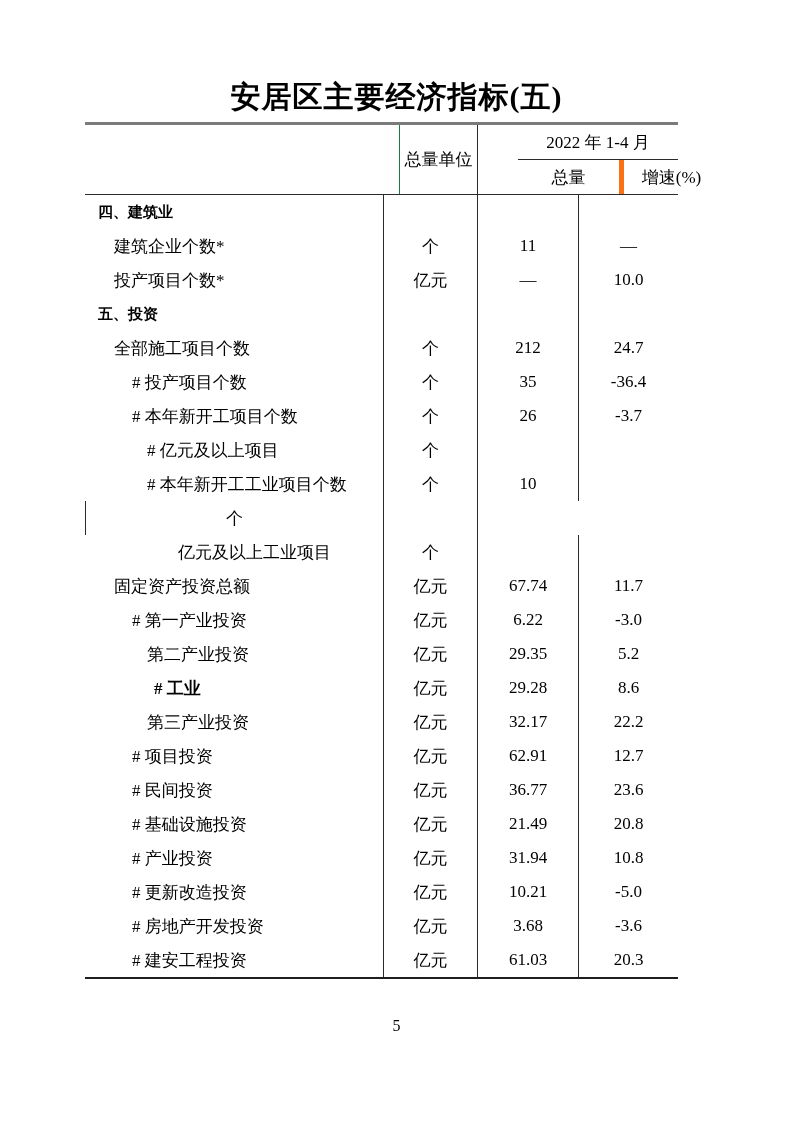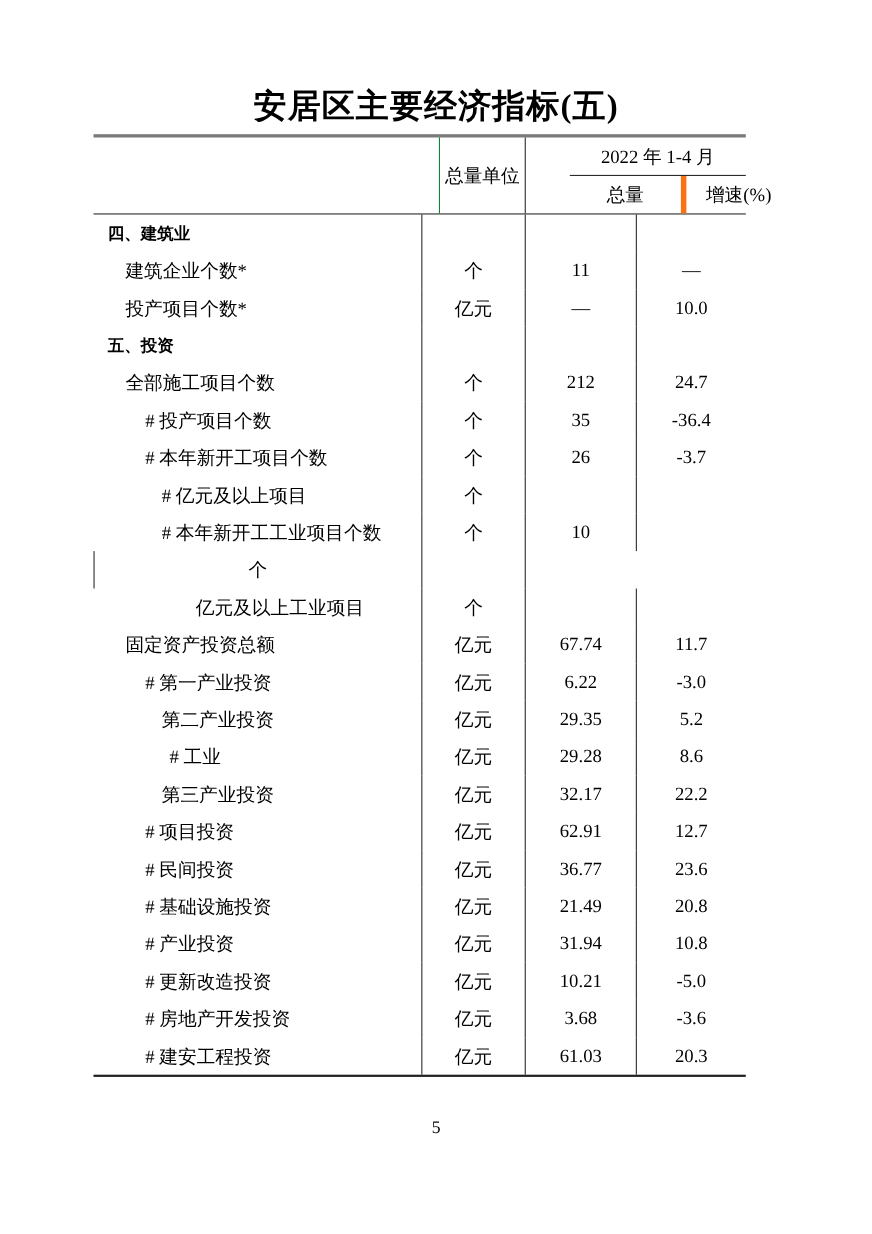--- a/index.html
+++ b/index.html
@@ -65,21 +65,21 @@
   .td.bl{border-left:1px solid #2b2b2b;}
   .sec{
     font-weight:700;
     font-family:"Liberation Sans","DejaVu Sans",sans-serif;
     font-size:15px;
   }
   .ind-s{padding-left:13px;}
   .ind-0{padding-left:29px;text-align:center;}
   .ind-1{padding-left:47px;}
   .ind-2{padding-left:62px;}
-  .ind-2b{padding-left:69px;}
+  .ind-2b{padding-left:69px;font-weight:bold;}
   .ind-3{padding-left:79px;}
   .ind-4{padding-left:93px;}
   .pageno{
     position:absolute;
     top:1017px;left:0;width:100%;
     text-align:center;
     font-size:16px;
   }
 </style>
 </head>

